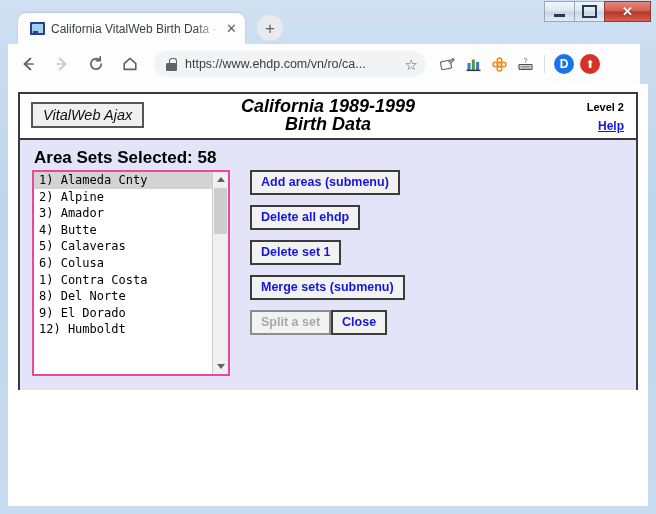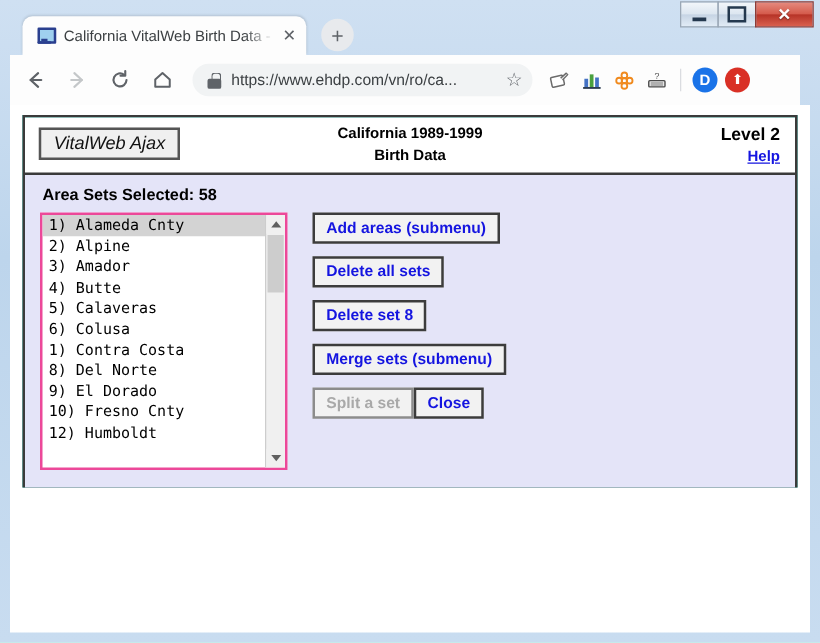--- a/index.html
+++ b/index.html
@@ -157,38 +157,39 @@
     position: absolute; left: 11px; top: 8px;
     padding: 3px 10px;
     border: 2px solid #555;
     background: #f0f0f0;
     font-style: italic; font-size: 14.5px; color: #111;
     font-family: "Liberation Sans", sans-serif;
   }
   #apptitle {
     position: absolute; left: 0; right: 0; top: 3px;
     text-align: center;
-    font-size: 12px; font-weight: bold; color: #000;
+    font-size: 18px; font-weight: bold; color: #000;
     line-height: 18px;
+    font-style: italic;
   }
   #levelbox {
     position: absolute; right: 12px; top: 4px; text-align: right;
     line-height: 18px;
   }
-  #levelbox .lvl { font-size: 14px; font-weight: bold; color: #000; }
+  #levelbox .lvl { font-size: 11px; font-weight: bold; color: #000; }
   #levelbox a { font-size: 12px; font-weight: bold; color: #1515e0; text-decoration: underline; }
 
   #appbody {
     position: relative;
     height: 250px;
     background: #e4e4f8;
   }
   #setsline {
     position: absolute; left: 14px; top: 8px;
-    font-size: 13px; font-weight: bold; color: #000;
+    font-size: 17px; font-weight: bold; color: #000;
   }
 
   
   #listbox {
     position: absolute; left: 12px; top: 30px; width: 198px; height: 206px;
     border: 2px solid #ec4899;
     background: #fff;
     box-sizing: border-box;
     display: flex;
     overflow: hidden;
@@ -383,38 +384,37 @@
           <div id="listitems">
               <div class="litem sel">1) Alameda Cnty</div>
               <div class="litem">2) Alpine</div>
               <div class="litem">3) Amador</div>
               <div class="litem">4) Butte</div>
               <div class="litem">5) Calaveras</div>
               <div class="litem">6) Colusa</div>
               <div class="litem">1) Contra Costa</div>
               <div class="litem">8) Del Norte</div>
               <div class="litem">9) El Dorado</div>
-              <div class="litem">10) Fresno Cnty</div>
               <div class="litem">12) Humboldt</div>
             </div>
           <div id="sbar">
             <div class="sbtn up">
                 <span class="arrowup"></span>
               </div>
             <div id="sthumb"></div>
             <div class="sbtn down">
                 <span class="arrowdn"></span>
               </div>
           </div>
         </div>
 
         <div id="btncol">
             <div class="btnrow"><div class="btn">Add areas (submenu)</div></div>
-            <div class="btnrow"><div class="btn">Delete all sets</div></div>
-            <div class="btnrow"><div class="btn">Delete set 8</div></div>
+            <div class="btnrow"><div class="btn">Delete all ehdp</div></div>
+            <div class="btnrow"><div class="btn">Delete set 1</div></div>
             <div class="btnrow"><div class="btn">Merge sets (submenu)</div></div>
             <div class="btnrow last">
               <div class="btn disabled">Split a set</div>
               <div class="btn">Close</div>
             </div>
           </div>
       </div>
 
     </div>
   </div>

